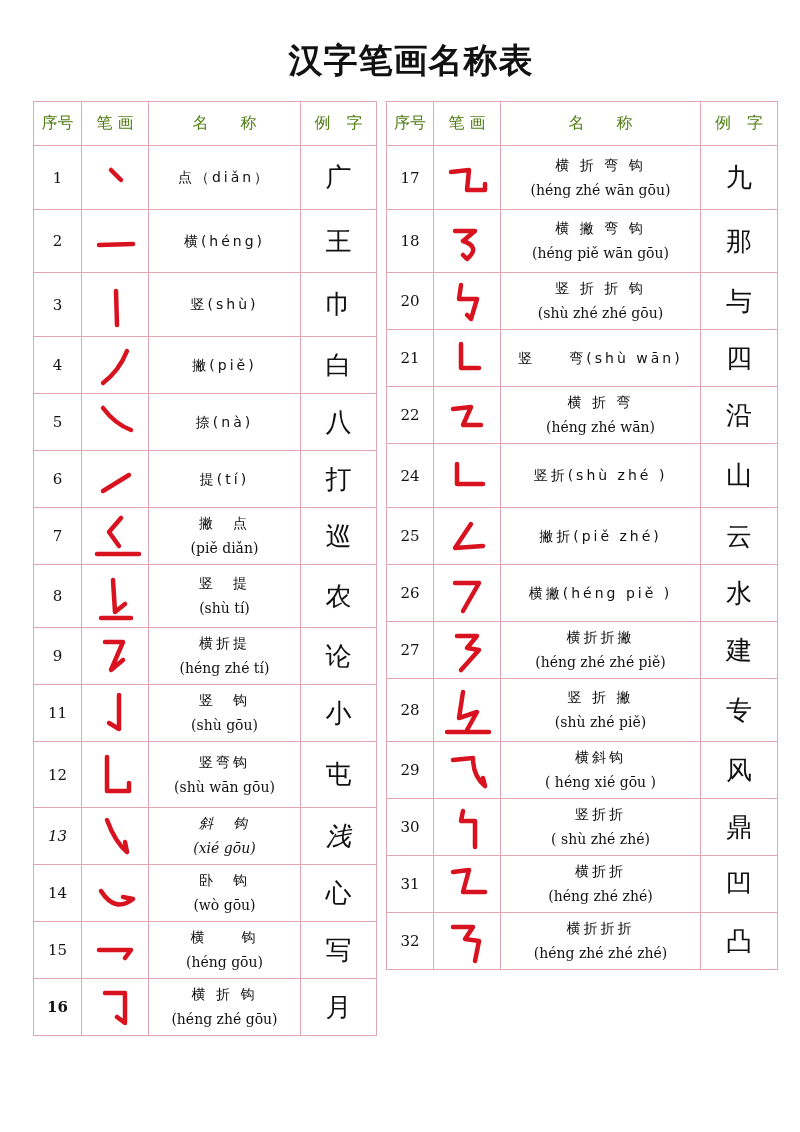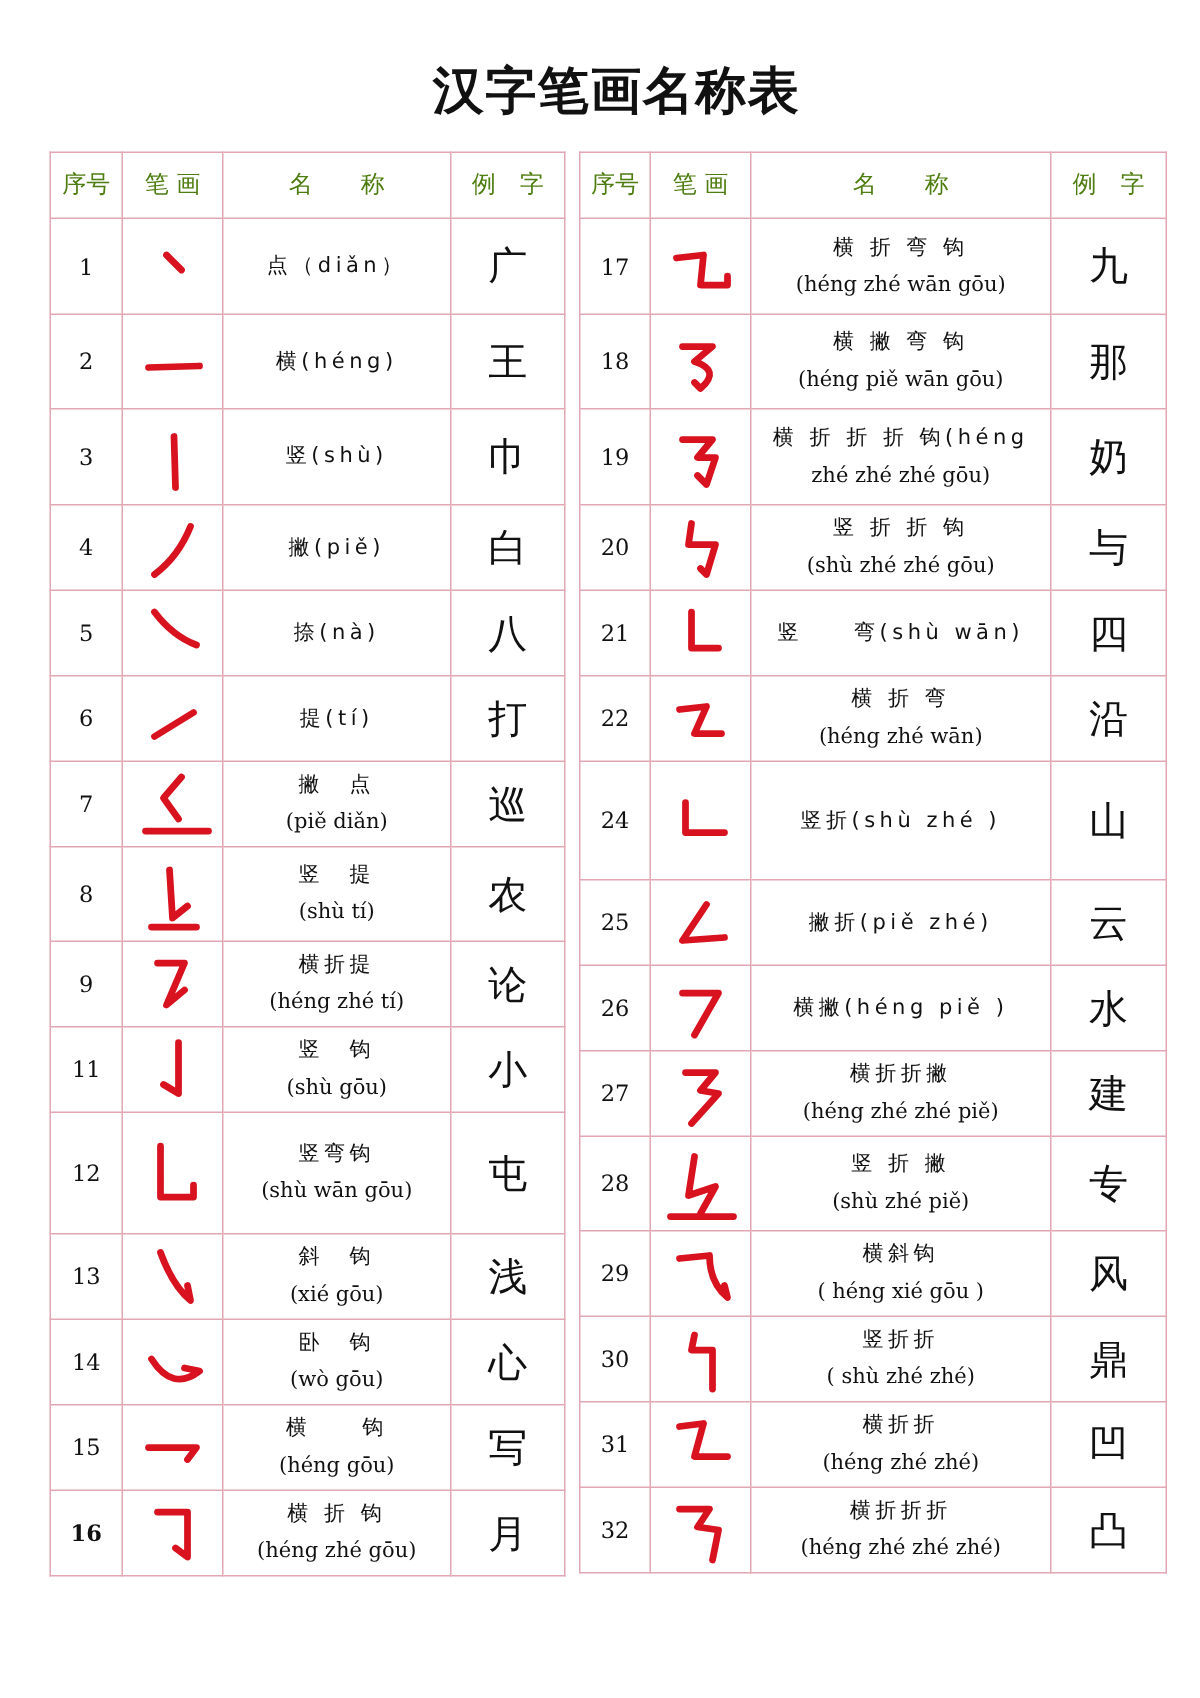--- a/index.html
+++ b/index.html
@@ -139,32 +139,32 @@
         <td class="num">11</td>
         <td class="stroke"><span><svg width="60" height="56" viewBox="0 0 60 56">
               <path d="M34 10 L34 44 L24 38" fill="none" stroke="#d8121f" stroke-width="4.5" stroke-linecap="round" stroke-linejoin="round"></path>
             </svg></span></td>
         <td class="name">
           <span class="zh">竖　钩</span>
           <span class="py">(shù gōu)</span>
         </td>
         <td class="ex">小</td>
       </tr>
-      <tr style="height: 81px;">
+      <tr style="height: 66px;">
         <td class="num">12</td>
         <td class="stroke"><span><svg width="60" height="56" viewBox="0 0 60 56">
               <path d="M22 10 L22 44 L44 44 L44 36" fill="none" stroke="#d8121f" stroke-width="4.5" stroke-linecap="round" stroke-linejoin="round"></path>
             </svg></span></td>
         <td class="name">
           <span class="zh">竖弯钩</span>
           <span class="py">(shù wān gōu)</span>
         </td>
         <td class="ex">屯</td>
       </tr>
-      <tr style="height: 50px;">
+      <tr style="height: 50px; font-style: italic;">
         <td class="num">13</td>
         <td class="stroke"><span><svg width="60" height="56" viewBox="0 0 60 56">
               <path d="M22 12 Q30 34 42 44 L40 34" fill="none" stroke="#d8121f" stroke-width="4.5" stroke-linecap="round" stroke-linejoin="round"></path>
             </svg></span></td>
         <td class="name">
           <span class="zh">斜　钩</span>
           <span class="py">(xié gōu)</span>
         </td>
         <td class="ex">浅</td>
       </tr>
@@ -235,31 +235,20 @@
         <td class="num">18</td>
         <td class="stroke"><span><svg width="60" height="56" viewBox="0 0 60 56">
               <path d="M18 18 L38 18 L26 28 Q44 34 30 46 L26 42" fill="none" stroke="#d8121f" stroke-width="4.5" stroke-linecap="round" stroke-linejoin="round"></path>
             </svg></span></td>
         <td class="name">
           <span class="zh">横 撇 弯 钩</span>
           <span class="py">(héng piě wān gōu)</span>
         </td>
         <td class="ex">那</td>
       </tr>
-      <tr style="height: 64px;">
-        <td class="num">19</td>
-        <td class="stroke"><span><svg width="60" height="56" viewBox="0 0 60 56">
-              <path d="M18 16 L38 16 L28 28 L40 28 L34 46 L28 40" fill="none" stroke="#d8121f" stroke-width="4.5" stroke-linecap="round" stroke-linejoin="round"></path>
-            </svg></span></td>
-        <td class="name">
-          <span class="zh">横 折 折 折 钩(héng</span>
-          <span class="py">zhé zhé  zhé gōu)</span>
-        </td>
-        <td class="ex">奶</td>
-      </tr>
       <tr style="height: 52px;">
         <td class="num">20</td>
         <td class="stroke"><span><svg width="60" height="56" viewBox="0 0 60 56">
               <path d="M24 12 L22 26 L40 26 L34 46 L30 42" fill="none" stroke="#d8121f" stroke-width="4.5" stroke-linecap="round" stroke-linejoin="round"></path>
             </svg></span></td>
         <td class="name">
           <span class="zh">竖 折 折 钩</span>
           <span class="py">(shù zhé zhé gōu)</span>
         </td>
         <td class="ex">与</td>
@@ -278,21 +267,21 @@
         <td class="num">22</td>
         <td class="stroke"><span><svg width="60" height="56" viewBox="0 0 60 56">
               <path d="M16 22 L34 20 L26 38 L44 38" fill="none" stroke="#d8121f" stroke-width="4.5" stroke-linecap="round" stroke-linejoin="round"></path>
             </svg></span></td>
         <td class="name">
           <span class="zh">横 折 弯</span>
           <span class="py">(héng zhé wān)</span>
         </td>
         <td class="ex">沿</td>
       </tr>
-      <tr style="height: 79px;">
+      <tr style="height: 64px;">
         <td class="num">24</td>
         <td class="stroke"><span><svg width="60" height="56" viewBox="0 0 60 56">
               <path d="M20 16 L20 36 L46 36" fill="none" stroke="#d8121f" stroke-width="4.5" stroke-linecap="round" stroke-linejoin="round"></path>
             </svg></span></td>
         <td class="name">
           <span class="zh">竖折(shù zhé )</span>
         </td>
         <td class="ex">山</td>
       </tr>
       <tr style="height: 50px;">

